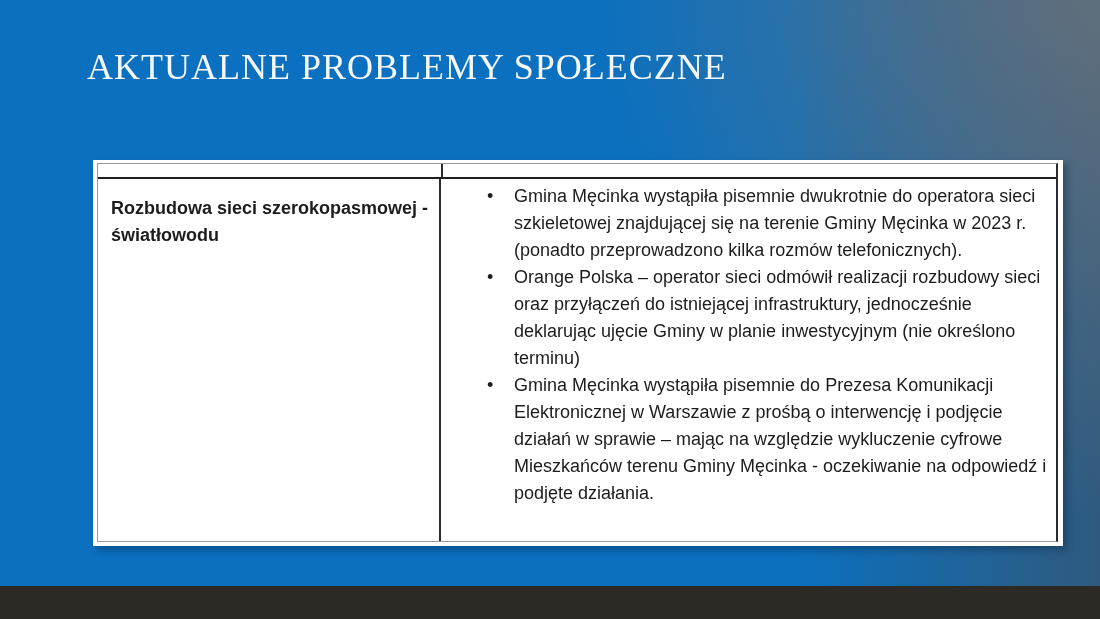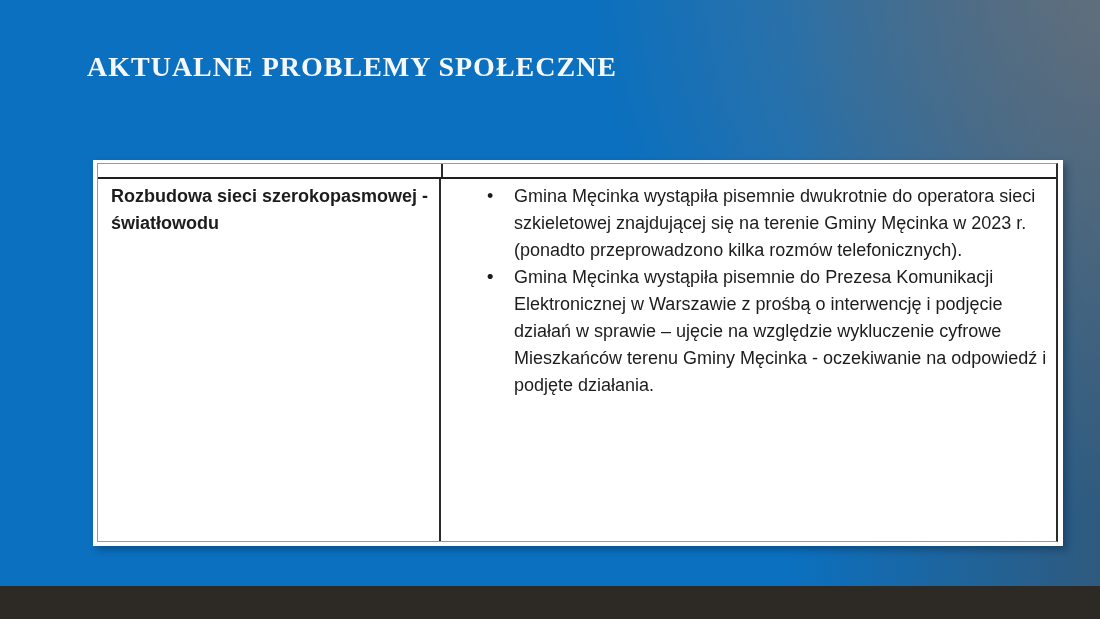--- a/index.html
+++ b/index.html
@@ -9,23 +9,23 @@
     overflow:hidden;
     font-family:"Liberation Sans",sans-serif;
     background:
       radial-gradient(circle at 104% -6%, rgba(104,114,124,0.95) 0%, rgba(104,114,124,0.55) 18%, rgba(104,114,124,0) 42%),
       linear-gradient(90deg, #0b70bf 0%, #0b70bf 72%, #2f5a7e 100%);
   }
   .title{
     position:absolute;left:87px;top:47px;
     font-family:"Liberation Serif","DejaVu Serif",serif;
     color:#f5f8fb;
-    font-size:28px;line-height:40px;
+    font-size:36px;line-height:40px;
     letter-spacing:1px;
-    font-weight:700;
+    font-weight:400;
     margin:0;
   }
   .title span{display:block;white-space:nowrap;}
   .sheet{
     position:absolute;left:93px;top:160px;
     width:970px;height:386px;
     background:#ffffff;
     box-shadow:4px 4px 7px rgba(0,25,55,0.35);
   }
   .tbl{
@@ -39,21 +39,21 @@
     height:13px;flex:0 0 13px;
     border-bottom:2px solid #1f1f1f;
     display:flex;
   }
   .tbl-head .hcell-left{width:343px;border-right:2px solid #2b2b2b;}
   .tbl-head .hcell-right{flex:1;}
   .tbl-body{flex:1;display:flex;font-size:18px;line-height:27px;}
   .cell-left{
     width:343px;flex:0 0 343px;box-sizing:border-box;
     border-right:2px solid #2b2b2b;
-    padding:4px 10px 0 13px;
+    padding:16px 10px 0 13px;
     font-weight:bold;
   }
   .cell-right{flex:1;padding:4px 8px 0 0;box-sizing:border-box;}
   ul.bullets{margin:0;padding:0;list-style:none;}
   ul.bullets li{position:relative;padding-left:73px;max-width:612px;box-sizing:border-box;}
   ul.bullets .dot{
     position:absolute;left:46px;top:0;
     font-size:18px;line-height:27px;
   }
   .footer-bar{
@@ -83,24 +83,25 @@
           <span>Rozbudowa sieci szerokopasmowej - światłowodu</span>
         </div>
         <div class="cell-right">
           <ul class="bullets">
             <li>
               <span class="dot">•</span>
               <span>Gmina Męcinka wystąpiła pisemnie dwukrotnie do operatora sieci szkieletowej znajdującej się na terenie Gminy Męcinka w 2023 r. (ponadto przeprowadzono kilka rozmów telefonicznych).</span>
             </li>
             <li>
               <span class="dot">•</span>
+              <span>Orange Polska – operator sieci odmówił realizacji rozbudowy sieci oraz przyłączeń do istniejącej infrastruktury, jednocześnie deklarując ujęcie Gminy w planie inwestycyjnym (nie określono terminu)</span>
             </li>
             <li>
               <span class="dot">•</span>
-              <span>Gmina Męcinka wystąpiła pisemnie do Prezesa Komunikacji Elektronicznej w Warszawie z prośbą o interwencję i podjęcie działań w sprawie – ujęcie na względzie wykluczenie cyfrowe Mieszkańców terenu Gminy Męcinka - oczekiwanie na odpowiedź i podjęte działania.</span>
+              <span>Gmina Męcinka wystąpiła pisemnie do Prezesa Komunikacji Elektronicznej w Warszawie z prośbą o interwencję i podjęcie działań w sprawie – mając na względzie wykluczenie cyfrowe Mieszkańców terenu Gminy Męcinka - oczekiwanie na odpowiedź i podjęte działania.</span>
             </li>
           </ul>
         </div>
       </div>
 
     </div>
   </div>
 
   <div class="footer-bar"></div>
 

